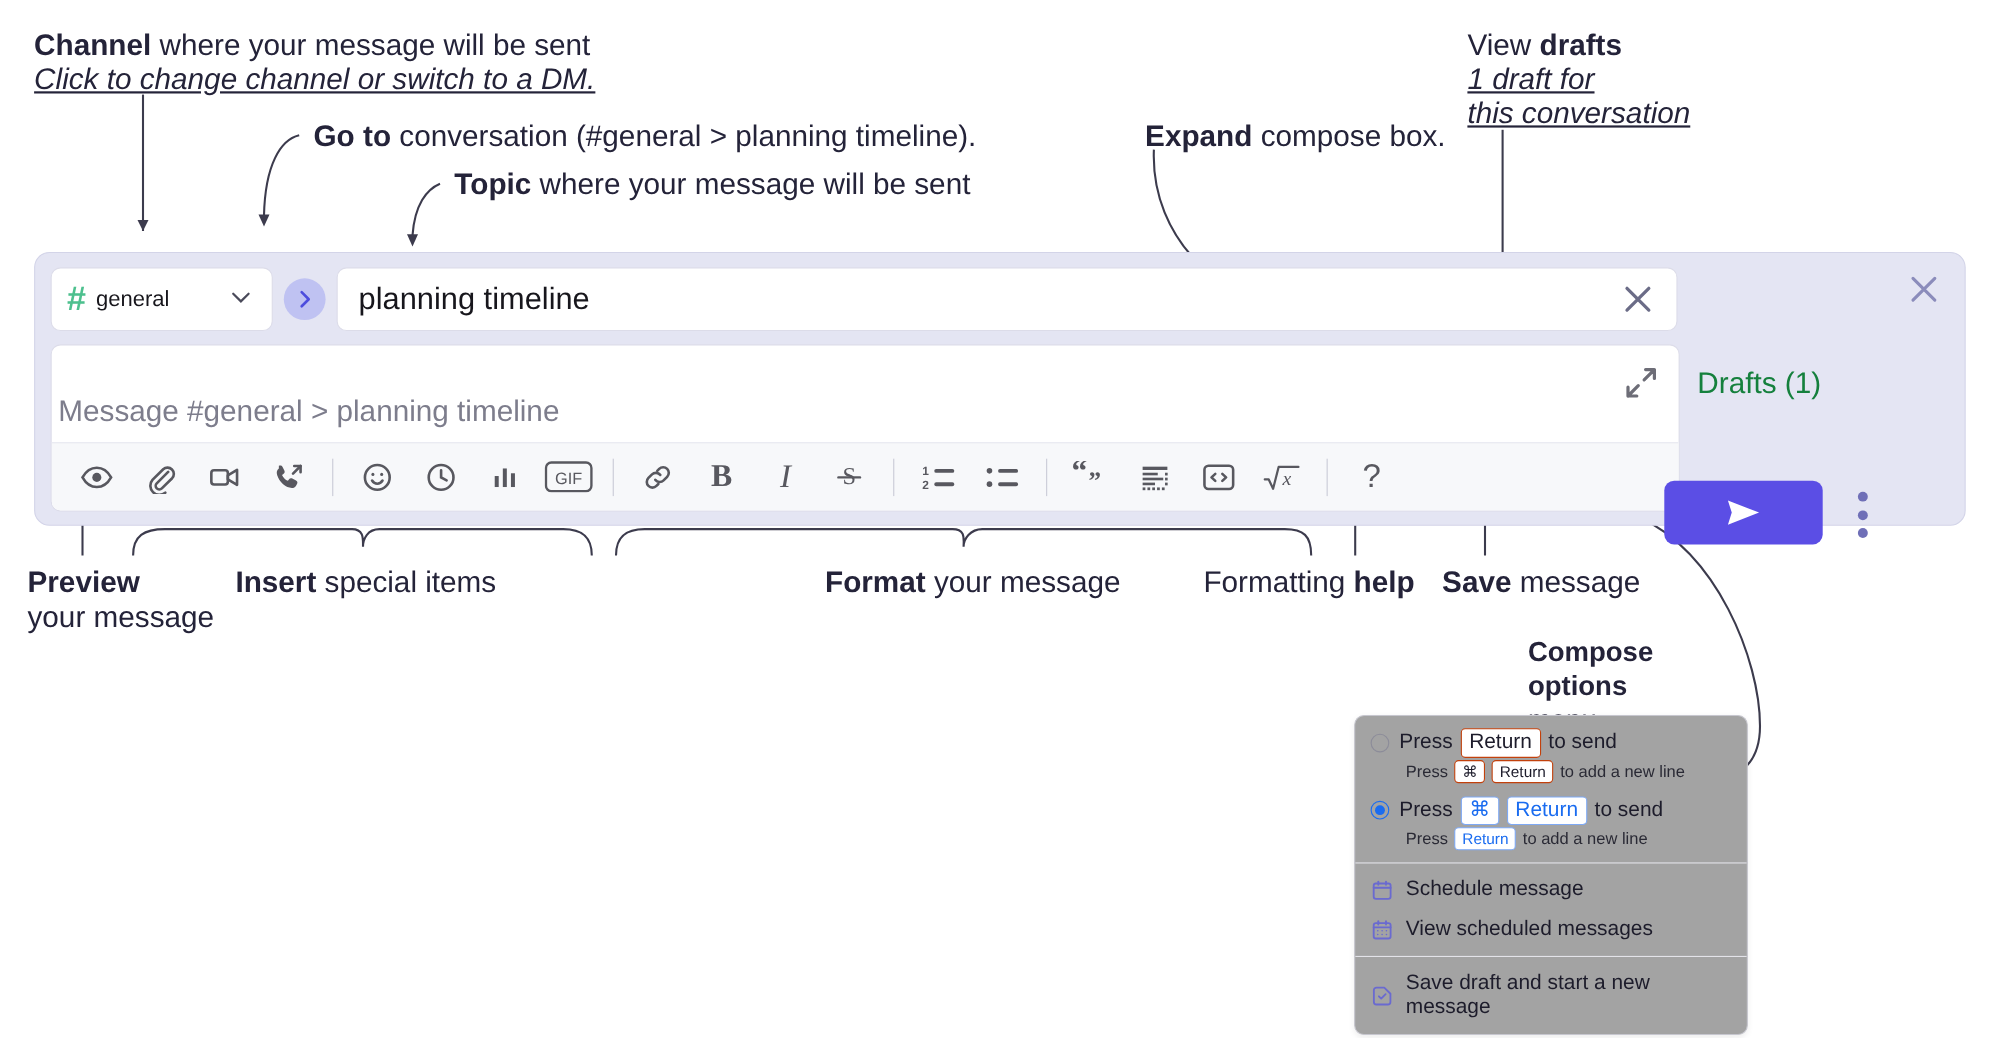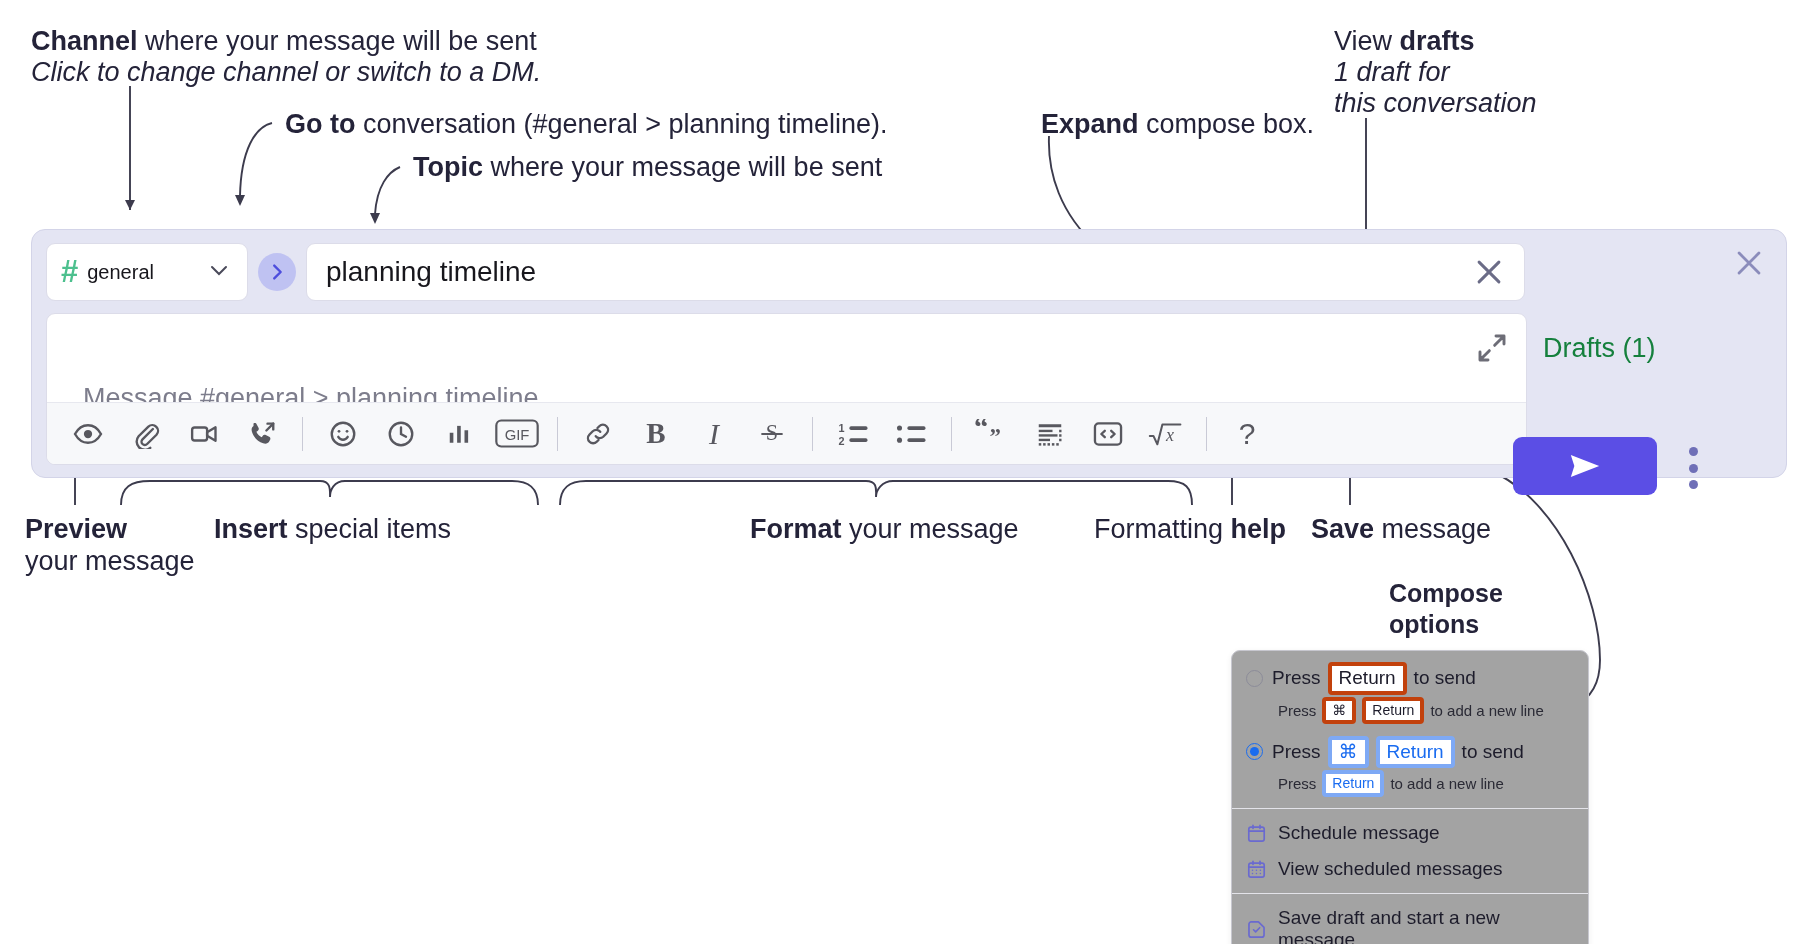--- a/index.html
+++ b/index.html
@@ -8,21 +8,21 @@
     background: #ffffff;
     font-family: "Liberation Sans", sans-serif;
     color: #1d1c2b;
     overflow: hidden;
   }
   #stage { position: relative; width: 1644px; height: 944px; }
 
   
   .anno { position: absolute; color: #242339; line-height: 1.28; white-space: nowrap; }
   .anno b { font-weight: 700; }
-  .anno i { font-style: italic; }
+  .anno i { font-style: italic; text-decoration: underline; }
   .a-lg  { font-size: 27px; }
   .a-md  { font-size: 25px; }
 
   .svg-layer { position: absolute; inset: 0; width: 1814px; height: 944px; pointer-events: none; }
 
   
   #compose {
     position: absolute;
     left: 31px; top: 229px;
     width: 1756px; height: 249px;
@@ -71,22 +71,22 @@
 
   
   .msg-panel {
     position: absolute; left: 14px; top: 83px;
     width: 1481px; height: 152px;
     background: #ffffff; border: 1px solid #dcdce9;
     border-radius: 9px; overflow: hidden;
   }
   .msg-input {
     position: absolute; left: 0; top: 0; right: 0; height: 100px;
-    display: flex; align-items: flex-end;
-    padding: 20px 22px 0 36px;
+    display: flex; align-items: center;
+    padding: 20px 22px 0 6px;
   }
   .msg-placeholder { font-size: 27px; color: #7d7d8c; }
   .expand-btn {
     position: absolute; right: 18px; top: 18px;
     width: 32px; height: 32px; cursor: pointer;
   }
 
   .toolbar {
     position: absolute; left: 0; right: 0; bottom: 0; height: 62px;
     background: #f7f8fa; border-top: 1px solid #e7e8ef;
@@ -140,21 +140,21 @@
   }
   .m-sec { padding: 9px 0 8px 0; }
   .m-divider { height: 1px; background: #e3e3e9; }
   .m-opt { display: flex; align-items: center; gap: 9px; padding: 2px 14px 1px 14px; cursor: pointer; }
   .m-opt-main { font-size: 19px; display: flex; align-items: center; gap: 7px; }
   .m-sub { display: flex; align-items: center; gap: 6px; padding: 1px 14px 3px 46px; font-size: 15px; color: #2a2a35; }
   .radio { width: 17px; height: 17px; border-radius: 50%; border: 1.6px solid #8c8c99; flex: 0 0 17px; }
   .radio.on { border-color: #1a6cf0; display: flex; align-items: center; justify-content: center; }
   .radio.on::after { content:""; width: 9px; height: 9px; border-radius: 50%; background: #1a6cf0; }
   .key {
-    display: inline-block; border: 4px solid #c2410c; border-radius: 4px;
+    display: inline-block; border: 1px solid #c2410c; border-radius: 4px;
     padding: 1px 7px; line-height: 1.2; background: #fff; color: #1d1c2b;
   }
   .key.sm { font-size: 14px; padding: 1px 6px; }
   .key.blue { border-color: #7ea9f5; color: #1a6cf0; }
   .m-row { display: flex; align-items: center; gap: 11px; padding: 7px 14px; font-size: 19px; cursor: pointer; }
   .m-ico { width: 21px; height: 21px; flex: 0 0 21px; color: #6a6ad0; }
 </style>
 </head>
 <body>
 

